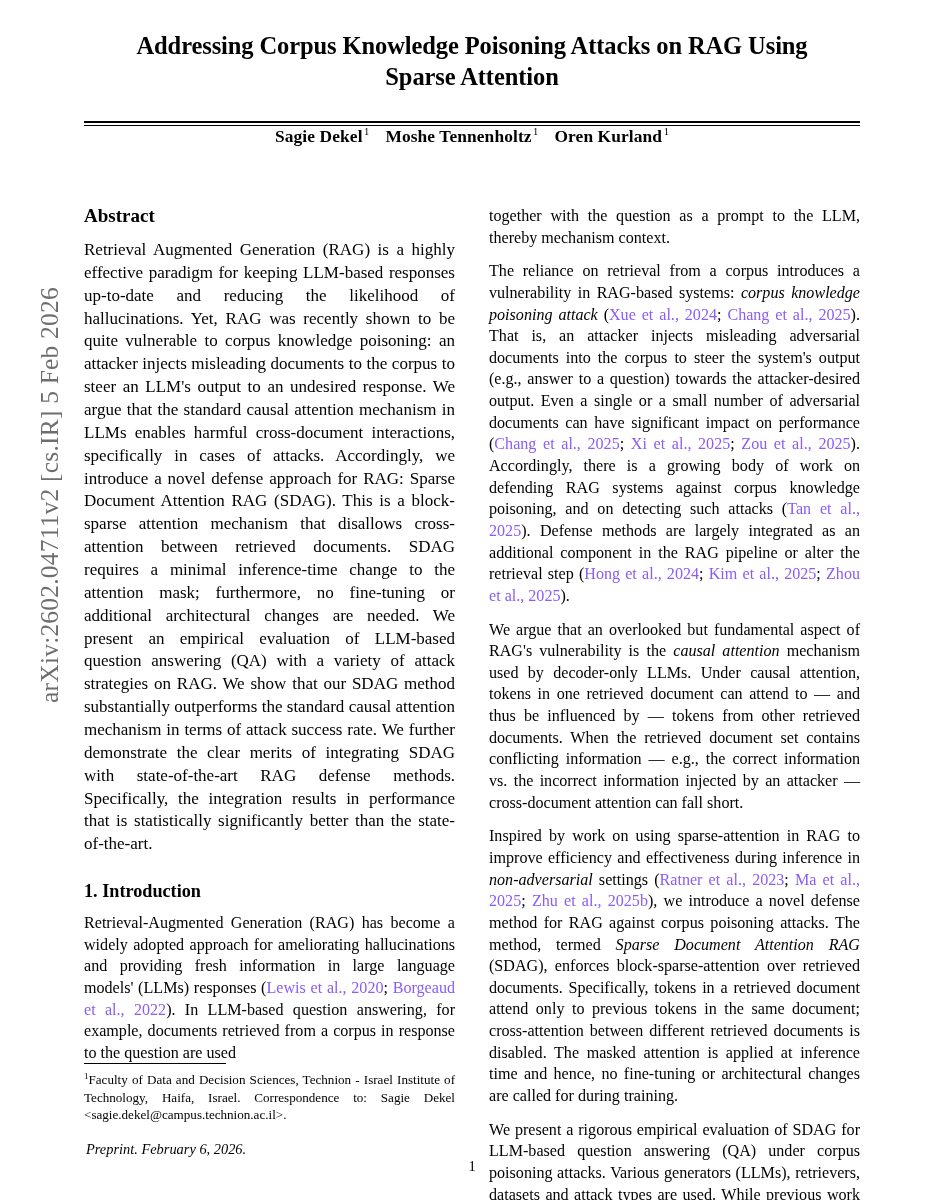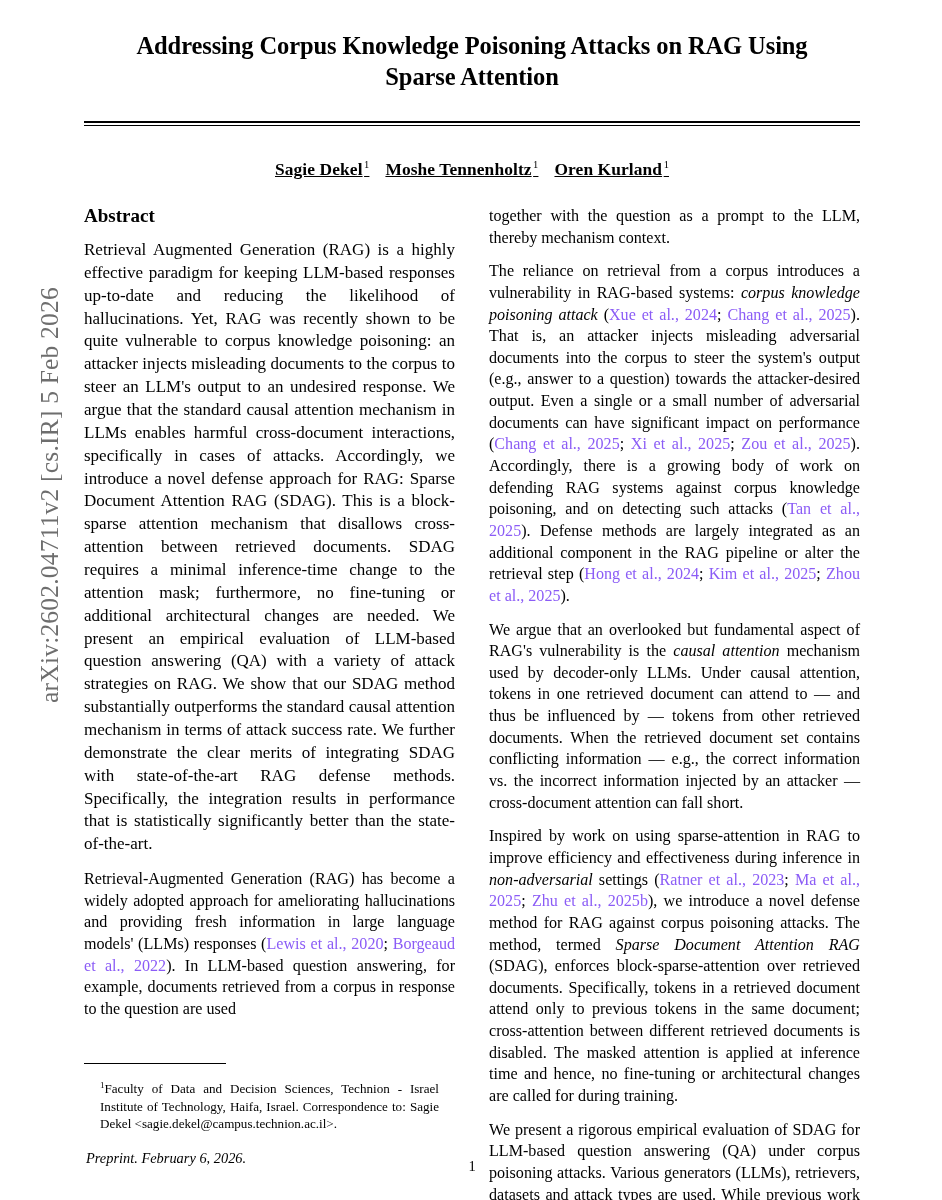--- a/index.html
+++ b/index.html
@@ -54,26 +54,24 @@
   }
 
   .rule-double {
     margin-top: 28px;
     border-top: 2.6px solid #000;
     border-bottom: 1.1px solid #000;
     height: 2.2px;
   }
 
   .authors {
-    margin-top: 33px;
     text-align: center;
     font-size: 17.4px;
     font-weight: bold;
     letter-spacing: 0.1px;
-    text-decoration: underline;
   }
   .authors .sep { display: inline-block; width: 16px; }
   .authors sup {
     font-size: 10.5px;
     font-weight: normal;
     vertical-align: super;
     margin-left: 1.5px;
   }
 
   
@@ -123,21 +121,21 @@
   }
   .fn-rule {
     width: 142px;
     border-top: 1.1px solid #000;
     margin-bottom: 7px;
   }
   .fn-text {
     font-size: 13.1px;
     line-height: 1.33;
     text-align: justify;
-    margin: 16px;
+    margin: 0;
   }
   .fn-text sup { font-size: 9px; vertical-align: super; }
   .preprint {
     font-size: 14.4px;
     font-style: italic;
     margin: 17px 0 0 2px;
   }
 
   .page-number {
     position: absolute;
@@ -164,20 +162,21 @@
   </div>
 
   <div class="columns">
 
     <div class="col">
       <div class="abs">
         <div class="abstract-head">Abstract</div>
         <p class="body">Retrieval Augmented Generation (RAG) is a highly effective paradigm for keeping LLM-based responses up-to-date and reducing the likelihood of hallucinations. Yet, RAG was recently shown to be quite vulnerable to corpus knowledge poisoning: an attacker injects misleading documents to the corpus to steer an LLM's output to an undesired response. We argue that the standard causal attention mechanism in LLMs enables harmful cross-document interactions, specifically in cases of attacks. Accordingly, we introduce a novel defense approach for RAG: Sparse Document Attention RAG (SDAG). This is a block-sparse attention mechanism that disallows cross-attention between retrieved documents. SDAG requires a minimal inference-time change to the attention mask; furthermore, no fine-tuning or additional architectural changes are needed. We present an empirical evaluation of LLM-based question answering (QA) with a variety of attack strategies on RAG. We show that our SDAG method substantially outperforms the standard causal attention mechanism in terms of attack success rate. We further demonstrate the clear merits of integrating SDAG with state-of-the-art RAG defense methods. Specifically, the integration results in performance that is statistically significantly better than the state-of-the-art.</p>
       </div>
 
+      <h2 class="section-head">1. Introduction</h2>
 
       <p class="body"><span>Retrieval-Augmented Generation (RAG) has become a widely adopted approach for ameliorating hallucinations and providing fresh information in large language models' (LLMs) responses (</span><span class="cite">Lewis et al., 2020</span><span>; </span><span class="cite">Borgeaud et al., 2022</span><span>). In LLM-based question answering, for example, documents retrieved from a corpus in response to the question are used</span></p>
     </div>
 
     <div class="col">
       <p class="body">together with the question as a prompt to the LLM, thereby mechanism context.</p>
 
       <p class="body"><span>The reliance on retrieval from a corpus introduces a vulnerability in RAG-based systems: </span><span class="it">corpus knowledge poisoning attack</span><span> (</span><span class="cite">Xue et al., 2024</span><span>; </span><span class="cite">Chang et al., 2025</span><span>). That is, an attacker injects misleading adversarial documents into the corpus to steer the system's output (e.g., answer to a question) towards the attacker-desired output. Even a single or a small number of adversarial documents can have significant impact on performance (</span><span class="cite">Chang et al., 2025</span><span>; </span><span class="cite">Xi et al., 2025</span><span>; </span><span class="cite">Zou et al., 2025</span><span>). Accordingly, there is a growing body of work on defending RAG systems against corpus knowledge poisoning, and on detecting such attacks (</span><span class="cite">Tan et al., 2025</span><span>). Defense methods are largely integrated as an additional component in the RAG pipeline or alter the retrieval step (</span><span class="cite">Hong et al., 2024</span><span>; </span><span class="cite">Kim et al., 2025</span><span>; </span><span class="cite">Zhou et al., 2025</span><span>).</span></p>
 
       <p class="body"><span>We argue that an overlooked but fundamental aspect of RAG's vulnerability is the </span><span class="it">causal attention</span><span> mechanism used by decoder-only LLMs. Under causal attention, tokens in one retrieved document can attend to — and thus be influenced by — tokens from other retrieved documents. When the retrieved document set contains conflicting information — e.g., the correct information vs. the incorrect information injected by an attacker — cross-document attention can fall short.</span></p>

